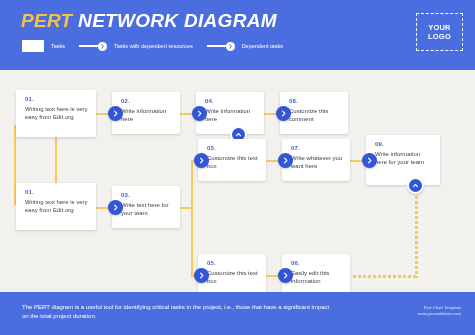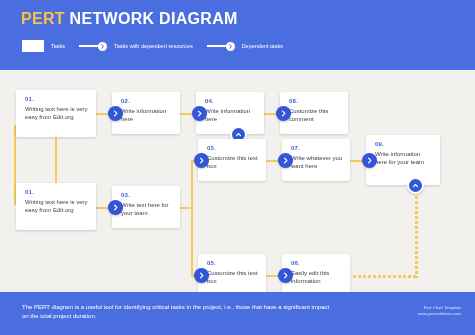--- a/index.html
+++ b/index.html
@@ -11,22 +11,22 @@
   }
   .page { position: relative; width: 475px; height: 335px; background: #f2f1ed; }
 
   
   .header {
     position: absolute; left: 0; top: 0; width: 475px; height: 70px;
     background: #4a6ee0;
   }
   .title {
     position: absolute; left: 21px; top: 10px;
-    font-size: 16px; font-weight: bold; letter-spacing: .3px;
-    color: #ffffff; white-space: nowrap;
+    font-size: 19px; font-weight: bold; letter-spacing: .3px;
+    color: #ffffff; white-space: nowrap; font-style: italic;
   }
   .title .accent { color: #f6c445; }
   .legend { position: absolute; left: 22px; top: 40px; display: flex; align-items: center; }
   .legend-item { display: flex; align-items: center; }
   .legend-swatch {
     width: 22px; height: 12px; background: #ffffff; border-radius: 1px;
     display: inline-block;
   }
   .legend-text {
     color: #ffffff; font-size: 5.5px; line-height: 7px;
@@ -140,20 +140,24 @@
         <span class="legend-dot">
           <svg viewBox="0 0 10 10">
               <path d="M3.5 1.5 L6.8 5 L3.5 8.5" fill="none" stroke="#3355d8" stroke-width="1.8" stroke-linecap="round" stroke-linejoin="round"></path>
             </svg>
         </span>
         <span class="legend-text">Dependent tasks</span>
       </div>
 
     </div>
 
+    <div class="logo-box">
+      <span class="logo-text">YOUR</span>
+      <span class="logo-text">LOGO</span>
+    </div>
   </div>
 
   <div class="canvas">
 
     <div class="ln ln-h" style="left:95px; top:43px; width:22px;"></div>
 
     <div class="ln ln-h" style="left:179px; top:43px; width:22px;"></div>
 
     <div class="ln ln-h" style="left:263px; top:43px; width:22px;"></div>
 

